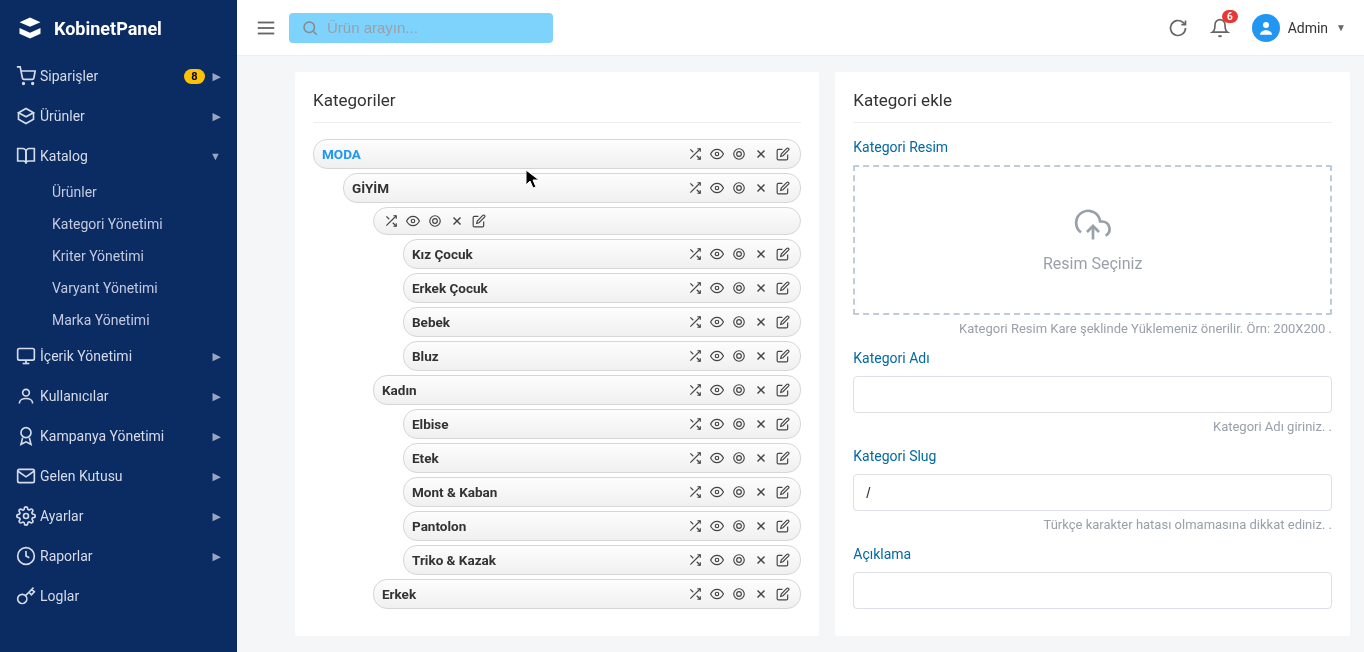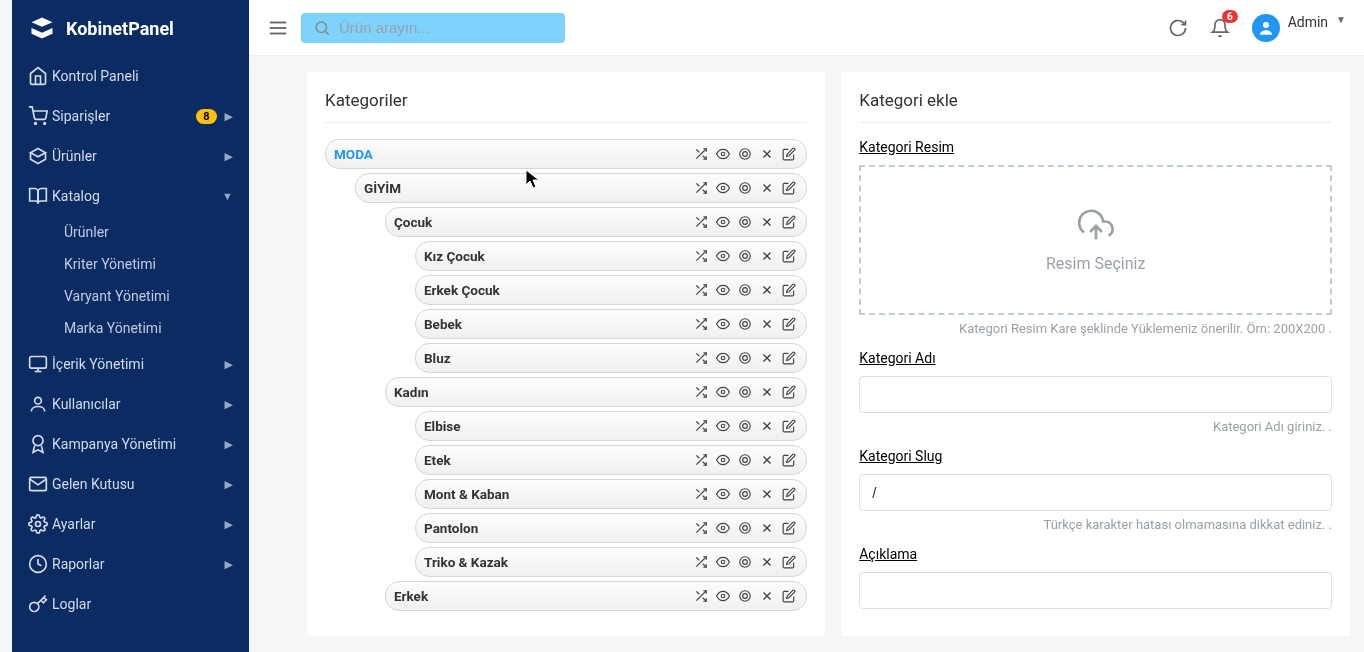--- a/index.html
+++ b/index.html
@@ -1,17 +1,17 @@
 <!DOCTYPE html>
 <html><head>
 <meta charset="utf-8">
 <style>
 * { margin: 0; padding: 0; box-sizing: border-box; }
 body { font-family: -apple-system, BlinkMacSystemFont, "Segoe UI", Roboto, "Helvetica Neue", Arial, sans-serif; background: #f5f6f8; color: #333; font-size: 14px; overflow: hidden; }
-.app { display: flex; height: 652px; width: 1364px; padding-left: 12px; }
+.app { display: flex; height: 652px; width: 1364px; }
 .sidebar { width: 237px; background: #0b2b63; color: #fff; flex-shrink: 0; display: flex; flex-direction: column; }
 .brand { display: flex; align-items: center; gap: 10px; padding: 14px 16px; }
 .brand .logo { width: 28px; height: 28px; }
 .brand .name { font-size: 18px; font-weight: 700; color: #fff; }
 .nav { flex: 1; overflow-y: auto; }
 .nav-item { display: flex; align-items: center; padding: 10px 16px; color: #d5dbe8; cursor: pointer; position: relative; }
 .nav-item .nav-icon { width: 24px; flex-shrink: 0; display: flex; align-items: center; }
 .nav-item .nav-label { flex: 1; }
 .nav-item .chev { font-size: 11px; color: #9aa6c0; }
 .nav-badge { background: #ffc107; color: #000; font-size: 11px; font-weight: 700; border-radius: 9px; padding: 1px 7px; margin-right: 8px; }
@@ -20,40 +20,40 @@
 .main { flex: 1; display: flex; flex-direction: column; min-width: 0; }
 .topbar { height: 56px; background: #fff; display: flex; align-items: center; padding: 0 18px; gap: 12px; border-bottom: 1px solid #eee; }
 .hamburger { cursor: pointer; color: #666; }
 .search-box { display: flex; align-items: center; background: #7dd3fc; border-radius: 4px; padding: 6px 12px; width: 264px; gap: 8px; }
 .search-box input { border: none; background: transparent; outline: none; font-size: 15px; color: #555; width: 100%; }
 .search-box input::placeholder { color: #9aa0aa; }
 .topbar-spacer { flex: 1; }
 .top-icons { display: flex; align-items: center; gap: 22px; }
 .icon-btn { position: relative; cursor: pointer; color: #666; }
 .icon-btn .badge { position: absolute; top: -8px; right: -8px; background: #e53935; color: #fff; font-size: 10px; font-weight: 700; border-radius: 8px; padding: 1px 5px; }
-.user { display: flex; align-items: flex-start; gap: 8px; cursor: pointer; }
+.user { display: flex; align-items: center; gap: 8px; cursor: pointer; }
 .avatar { width: 28px; height: 28px; border-radius: 50%; background: #2196f3; display: flex; align-items: center; justify-content: center; color: #fff; }
 .content { flex: 1; display: flex; gap: 16px; padding: 16px 14px; overflow: hidden; margin-left: 44px; }
 .panel { background: #fff; border-radius: 2px; padding: 18px 18px; }
 .panel-left { flex: 1.02; min-width: 0; display: flex; flex-direction: column; }
 .panel-right { flex: 1; min-width: 0; overflow-y: auto; }
 .panel-title { font-size: 17px; color: #333; margin-bottom: 12px; }
 .divider { border: none; border-top: 1px solid #eee; margin-bottom: 16px; }
 .tree { overflow-y: auto; flex: 1; }
 .tree-row { background: linear-gradient(#fdfdfd,#f0f0f0); border: 1px solid #d6d6d6; border-radius: 14px; display: flex; align-items: center; padding: 6px 8px; margin-bottom: 4px; gap: 24px; }
 .tree-row.lvl0 { margin-left: 0; }
 .tree-row.lvl1 { margin-left: 30px; }
 .tree-row.lvl2 { margin-left: 60px; }
 .tree-row.lvl3 { margin-left: 90px; }
 .tree-row.active .tree-label { color: #2196f3; font-weight: 700; }
 .tree-label { flex: 1; min-width: 0; font-weight: 700; color: #333; font-size: 13.5px; white-space: nowrap; overflow: hidden; text-overflow: ellipsis; }
 .row-actions { display: flex; gap: 4px; align-items: center; color: #444; }
 .row-actions span { cursor: pointer; display: inline-flex; width: 18px; justify-content: center; font-size: 14px; }
 .form-group { margin-bottom: 14px; }
-.form-label { font-size: 14px; color: #000000; margin-bottom: 10px; display: block; text-decoration: underline; }
+.form-label { font-size: 14px; color: #0369a1; margin-bottom: 10px; display: block; }
 .help { font-size: 13px; color: #9aa0aa; margin-top: 6px; text-align: right; }
 .dropzone { border: 2px dashed #bfcbd9; border-radius: 2px; height: 150px; display: flex; flex-direction: column; align-items: center; justify-content: center; color: #9aa0aa; gap: 10px; cursor: pointer; }
 .dropzone .dz-text { font-size: 16px; }
 .input { width: 100%; border: 1px solid #dcdfe6; border-radius: 4px; padding: 9px 12px; font-size: 15px; color: #333; outline: none; }
 .cursor-arrow { position: fixed; left: 526px; top: 170px; pointer-events: none; z-index: 9999; }
 svg { display: block; }
 </style>
 </head>
 <body>
 
@@ -64,30 +64,20 @@
         <svg viewBox="0 0 24 24" width="28" height="28" fill="#fff">
             <path d="M3 7l9-4 9 4-9 4-9-4zm0 5l9 4 9-4v5l-9 4-9-4v-5z"></path>
           </svg>
       </span>
       <span class="name">KobinetPanel</span>
     </div>
     <nav class="nav" id="nav">
         <div class="nav-item">
           <span class="nav-icon">
             <svg width="20" height="20" viewBox="0 0 24 24" fill="none" stroke="currentColor" stroke-width="2">
-              <path d="M3 9l9-7 9 7v11a2 2 0 0 1-2 2H5a2 2 0 0 1-2-2z"></path>
-              <polyline points="9 22 9 12 15 12 15 22"></polyline>
-            </svg>
-          </span>
-    <span class="nav-label">Kontrol Paneli</span>
-
-    </div>
-        <div class="nav-item">
-          <span class="nav-icon">
-            <svg width="20" height="20" viewBox="0 0 24 24" fill="none" stroke="currentColor" stroke-width="2">
               <circle cx="9" cy="21" r="1"></circle>
               <circle cx="20" cy="21" r="1"></circle>
               <path d="M1 1h4l2.68 13.39a2 2 0 0 0 2 1.61h9.72a2 2 0 0 0 2-1.61L23 6H6"></path>
             </svg>
           </span>
     <span class="nav-label">Siparişler</span>
     <span class="nav-badge">8</span>
     <span class="chev">▶</span>
         </div>
         <div class="nav-item">
@@ -107,20 +97,23 @@
               <path d="M22 3h-6a4 4 0 0 0-4 4v14a3 3 0 0 1 3-3h7z"></path>
             </svg>
           </span>
     <span class="nav-label">Katalog</span>
 
     <span class="chev">▼</span>
         </div>
         <div class="sub-nav">
           <div class="nav-item">
             <span class="nav-label">Ürünler</span>
+          </div>
+          <div class="nav-item">
+            <span class="nav-label">Kategori Yönetimi</span>
           </div>
           <div class="nav-item">
             <span class="nav-label">Kriter Yönetimi</span>
           </div>
           <div class="nav-item">
             <span class="nav-label">Varyant Yönetimi</span>
           </div>
           <div class="nav-item">
             <span class="nav-label">Marka Yönetimi</span>
           </div>
@@ -325,21 +318,20 @@
                 </span>
   <span>
                   <svg width="14" height="14" viewBox="0 0 24 24" fill="none" stroke="currentColor" stroke-width="2">
                     <path d="M11 4H4a2 2 0 0 0-2 2v14a2 2 0 0 0 2 2h14a2 2 0 0 0 2-2v-7"></path>
                     <path d="M18.5 2.5a2.121 2.121 0 0 1 3 3L12 15l-4 1 1-4 9.5-9.5z"></path>
                   </svg>
                 </span>
               </span>
             </div>
             <div class="tree-row lvl2">
-              <span class="tree-label">Çocuk</span>
     <span class="row-actions">
   <span>
                   <svg width="14" height="14" viewBox="0 0 24 24" fill="none" stroke="currentColor" stroke-width="2">
                     <polyline points="16 3 21 3 21 8"></polyline>
                     <line x1="4" y1="20" x2="21" y2="3"></line>
                     <polyline points="21 16 21 21 16 21"></polyline>
                     <line x1="15" y1="15" x2="21" y2="21"></line>
                     <line x1="4" y1="4" x2="9" y2="9"></line>
                   </svg>
                 </span>

